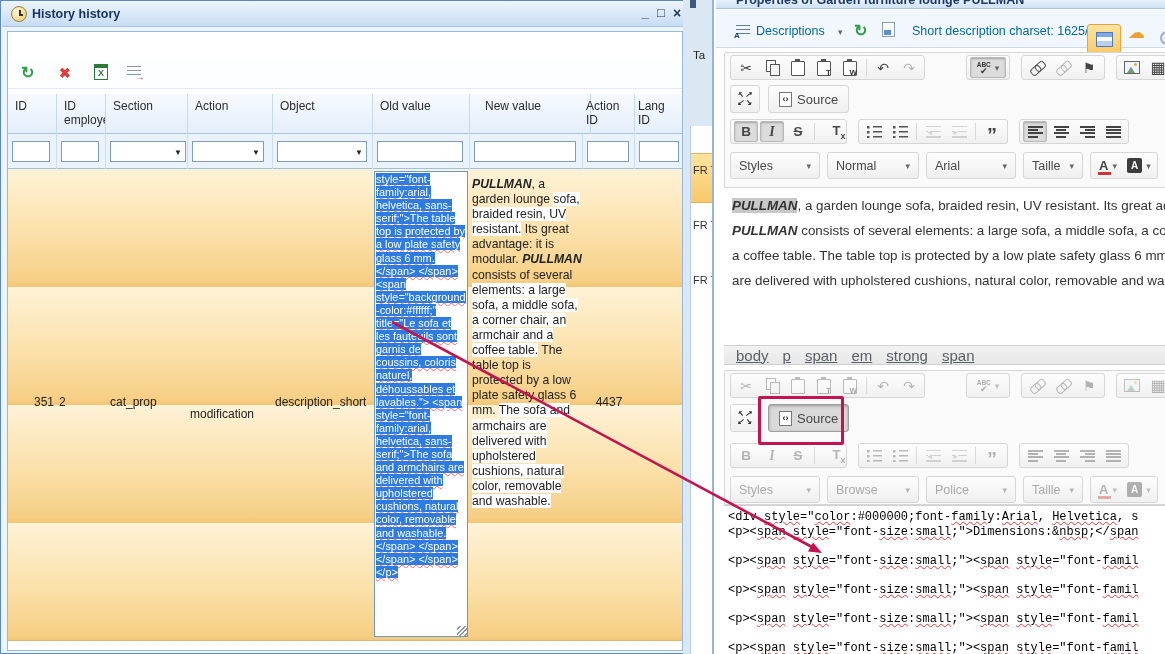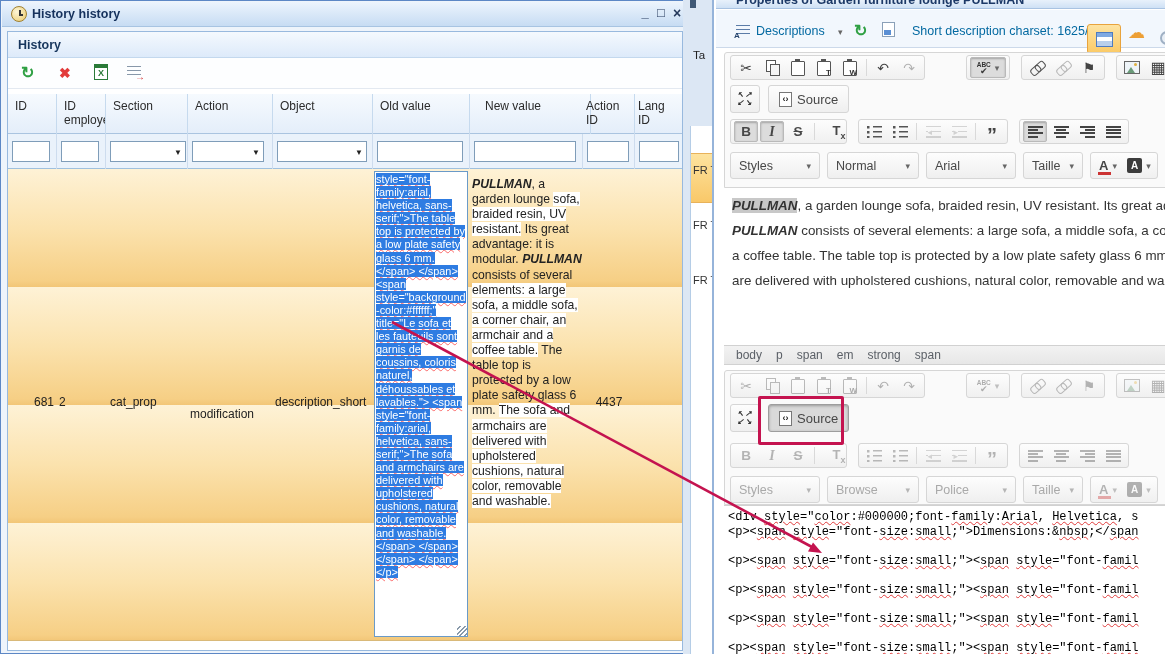--- a/index.html
+++ b/index.html
@@ -112,21 +112,21 @@
   .ddbtn{display:flex;align-items:center;justify-content:space-between;border:1px solid #d6d6d6;border-radius:3px;background:linear-gradient(#fdfdfd,#efefef);height:27px;padding:0 8px;font-size:12.5px;color:#474747;}
   .Aund{position:relative;font-weight:bold;font-size:13px;color:#444;}
   .Aund::after{content:"";position:absolute;left:-1px;bottom:-2px;width:13px;height:3px;background:#cc3333;}
   .Abox{width:15px;height:15px;background:#3c3c3c;color:#fff;font-weight:bold;font-size:10px;display:flex;align-items:center;justify-content:center;border-radius:2px;}
   .dis{opacity:.38;}
   .dim{color:#a9a9a9;}
   .dim .arr{color:#b5b5b5;}
 
   .content1{position:absolute;left:18px;top:193px;width:600px;font-size:13.4px;line-height:25px;color:#333;}
   .pathbar{position:absolute;left:10px;top:345px;width:450px;height:20px;background:linear-gradient(#f2f2f2,#e7e7e7);border-top:1px solid #d1d1d1;border-bottom:1px solid #d1d1d1;display:flex;align-items:center;gap:14px;padding-left:12px;}
-  .pathitem{font-size:12px;color:#5a5f66;}
+  .pathitem{font-size:15px;color:#5a5f66;text-decoration:underline;}
   .srcarea{position:absolute;left:10px;top:505px;width:450px;height:149px;background:#fff;border-top:1px solid #d1d1d1;}
   .srclines{position:absolute;left:4px;top:4px;font-family:"Liberation Mono",monospace;font-size:12px;line-height:14.5px;color:#000;white-space:pre;}
   .srcline{white-space:pre;}
   .sq{text-decoration:underline;text-decoration-style:wavy;text-decoration-color:#e03b3b;text-decoration-thickness:1px;text-underline-offset:1px;}
 
   
   .anno-rect{position:absolute;left:758px;top:396px;width:86px;height:49px;border:3px solid #c4134f;border-radius:2px;z-index:99;}
   #anno-svg{position:absolute;left:0;top:0;z-index:99;pointer-events:none;}
 </style>
 </head>
@@ -136,23 +136,20 @@
 
   <div class="lw">
     <div class="lw-title">
       <span class="ic-clock"></span>
       <span class="lw-title-text">History history</span>
       <span class="wc" style="left:636px;">_</span>
       <span class="wc" style="left:652px;">□</span>
       <span class="wc" style="left:668px;font-size:14px;">×</span>
     </div>
     <div class="panel">
-      <div class="hist-bar">
-        <span>History</span>
-      </div>
       <div class="tools">
         <span class="gly-refresh" style="left:13px;top:5px;">↻</span>
         <span class="gly-del" style="left:51px;top:7px;">✖</span>
         <span class="ic-excel" style="left:86px;top:6px;">X</span>
         <span class="ic-export" style="left:119px;top:8px;">
             <i>→</i>
           </span>
       </div>
 
       <div class="ghead">
@@ -187,21 +184,21 @@
         <div class="fsel" style="left:269px;width:90px;">
             <i>▼</i>
           </div>
         <input class="fin" style="left: 369px; width: 86px;">
         <input class="fin" style="left: 466px; width: 102px;">
         <input class="fin" style="left: 579px; width: 42px;">
         <input class="fin" style="left: 631px; width: 40px;">
       </div>
 
       <div class="drow">
-        <span class="dcell" style="left:0;width:46px;text-align:right;">681</span>
+        <span class="dcell" style="left:0;width:46px;text-align:right;">351</span>
         <span class="dcell" style="left:51px;">2</span>
         <span class="dcell" style="left:102px;">cat_prop</span>
         <span class="dcell" style="left:182px;margin-top:12px;">modification</span>
         <span class="dcell" style="left:267px;">description_short</span>
         <div class="oldbox"><span class="oldsel">style="font-family:arial, helvetica, sans-serif;"&gt;The table top is protected by a low plate safety glass 6 mm. &lt;/span&gt; &lt;/span&gt;&lt;span style="background-color:#ffffff;" title="Le sofa et les fauteuils sont garnis de coussins, coloris naturel, déhoussables et lavables."&gt; &lt;span style="font-family:arial, helvetica, sans-serif;"&gt;The sofa and armchairs are delivered with upholstered cushions, natural color, removable and washable. &lt;/span&gt; &lt;/span&gt; &lt;/span&gt; &lt;/span&gt;&lt;/p&gt;</span></div>
         <div class="newbox"><span class="bi">PULLMAN</span><span>, a garden lounge </span><span class="wbg">sofa, braided resin, UV resistant.</span><span> Its great advantage: it is modular. </span><span class="bi">PULLMAN</span><span> consists of several </span><span class="wbg">elements: a large sofa, a middle sofa, a corner chair, an armchair and a coffee table.</span><span> The table top is protected by a low plate safety glass 6 mm. </span><span class="wbg">The sofa and armchairs are delivered with upholstered cushions, natural color, removable and washable.</span></div>
         <span class="dcell" style="left:575px;width:52px;text-align:center;">4437</span>
 
       </div>
     </div>

